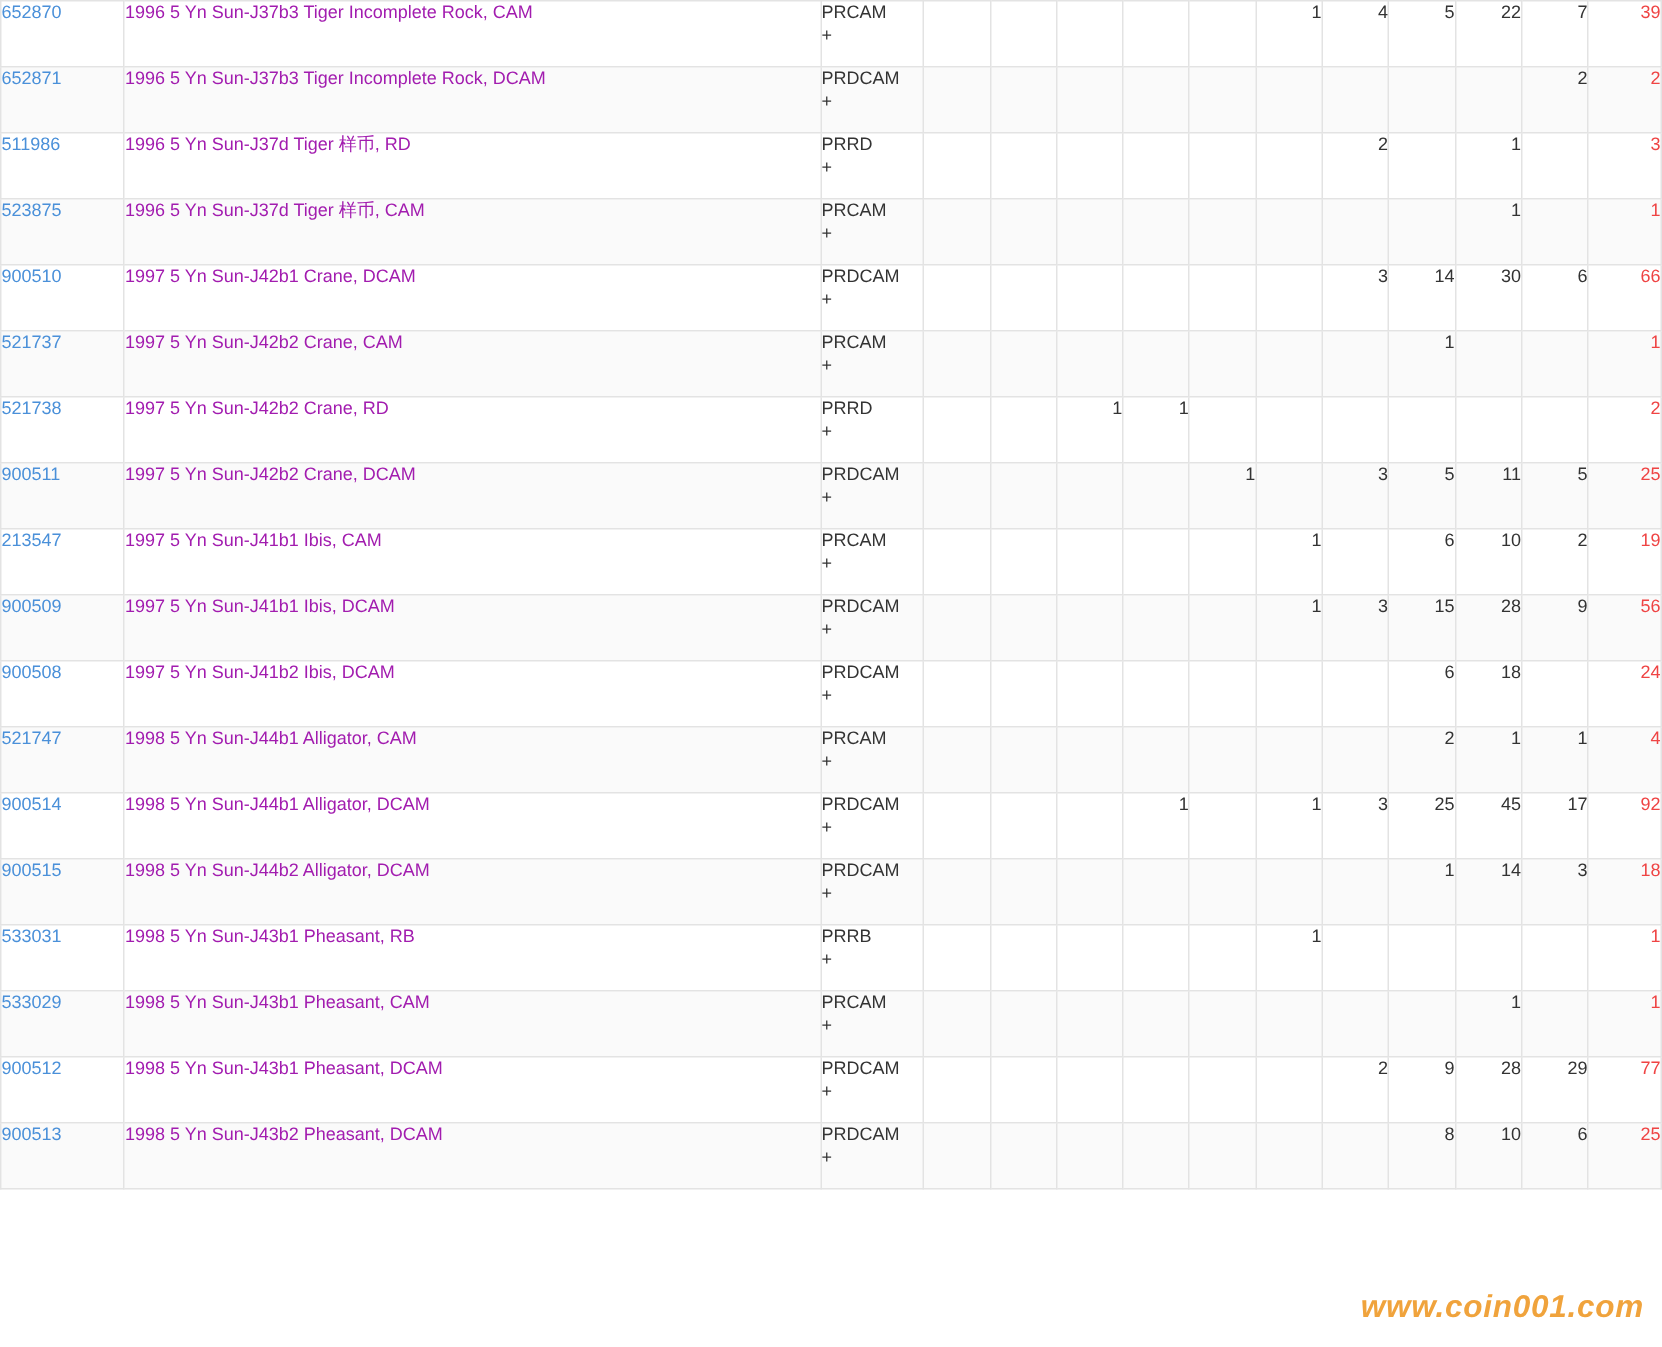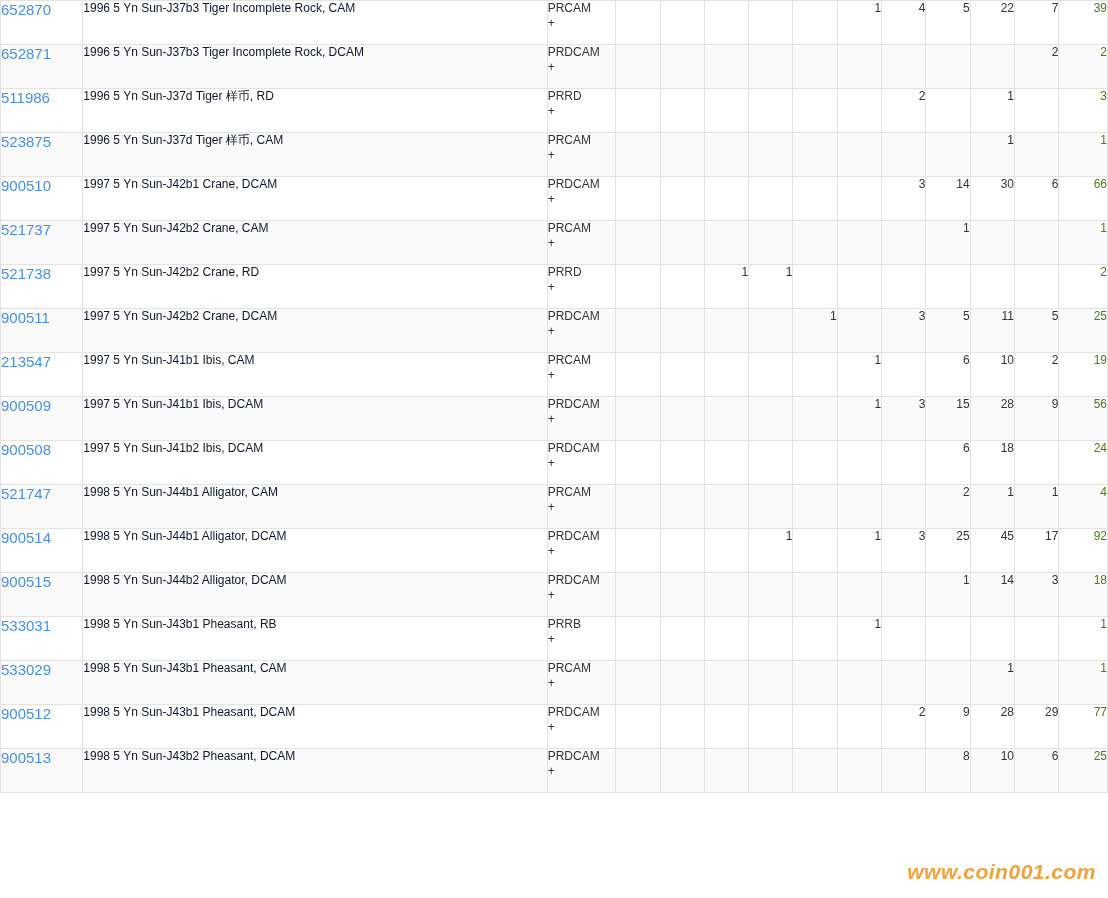--- a/index.html
+++ b/index.html
@@ -29,28 +29,28 @@
     box-sizing: border-box;
     background: #ffffff;
   }
   tr.row-alt td {
     background: #fafafa;
   }
   .cell-id {
     width: 78px;
     padding: 8px 0 0 10px;
     color: #4a90d9;
-    font-size: 15px;
+    font-size: 12px;
     white-space: nowrap;
     cursor: pointer;
   }
   .cell-desc {
     width: 440px;
     padding: 8px 8px 0 8px;
-    color: #0f172a;
+    color: #a21caf;
     font-size: 12px;
     line-height: 15px;
     margin-top: 40px;
   }
   .cell-grade {
     width: 65px;
     padding: 8px 0 0 8px;
     color: #333333;
     font-size: 12px;
     line-height: 15px;
@@ -60,21 +60,21 @@
     padding: 8px 7px 0 0;
     text-align: right;
     font-size: 12px;
     color: #333333;
   }
   .cell-total {
     width: 46px;
     padding: 8px 9px 0 0;
     text-align: right;
     font-size: 12px;
-    color: #4d7c0f;
+    color: #ef4444;
   }
   .watermark {
     position: absolute;
     right: 12px;
     bottom: 14px;
     font-family: Liberation Sans, sans-serif;
     font-size: 21px;
     font-weight: bold;
     font-style: italic;
     color: #f0a33c;

